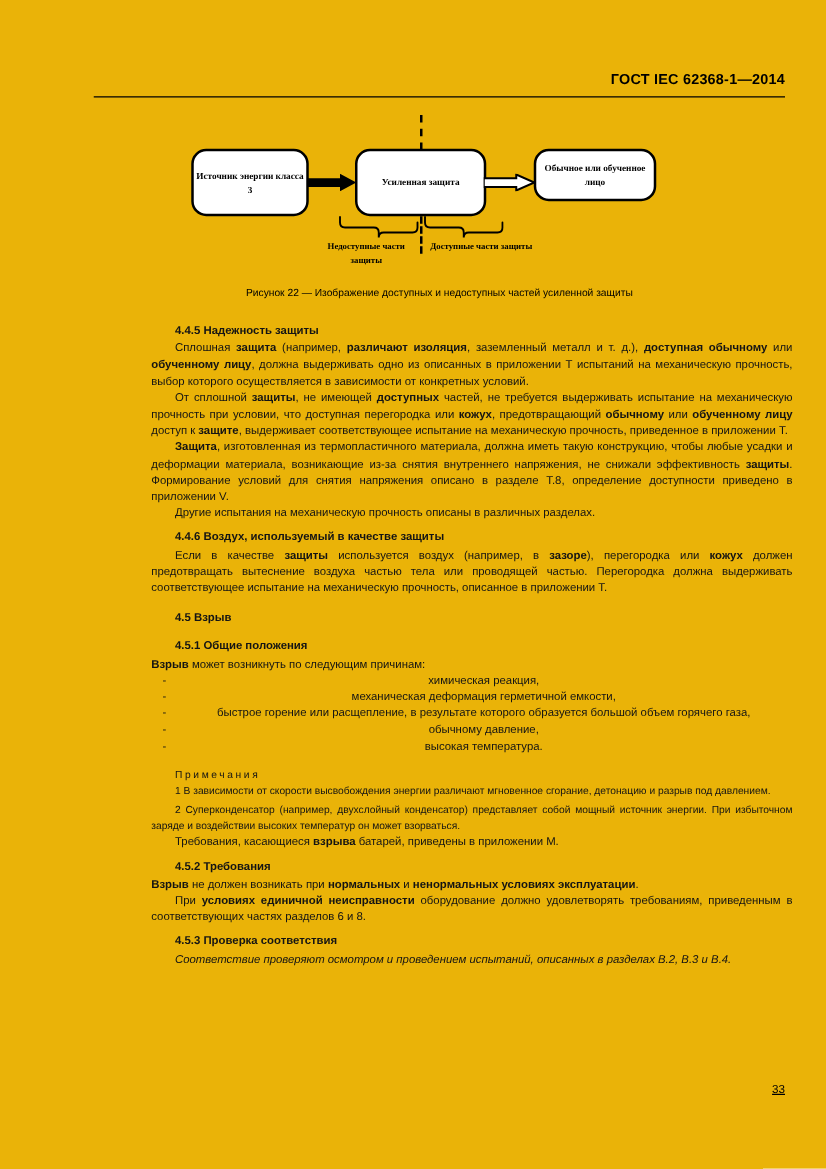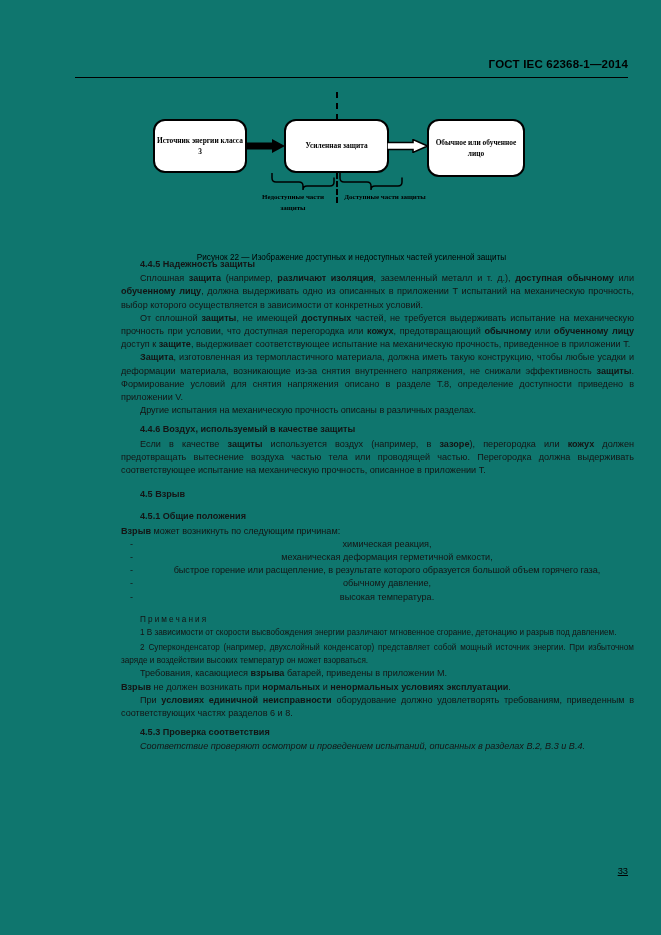--- a/index.html
+++ b/index.html
@@ -8,21 +8,21 @@
     background: #ffffff;
   }
   body {
     font-family: "Liberation Sans", sans-serif;
     color: #1a1a1a;
   }
   .page {
     position: relative;
     width: 661px;
     height: 935px;
-    background: #0f766e;
+    background: #eab308;
     overflow: hidden;
     box-sizing: border-box;
   }
 
   
   .doc-header {
     position: absolute;
     top: 58px;
     left: 75px;
     right: 33px;
@@ -65,21 +65,21 @@
     text-align: center;
     font-size: 7.4px;
     font-weight: bold;
     line-height: 1.55;
     color: #000;
     box-sizing: border-box;
     padding: 2px;
   }
   .dbox-source { left: 78px;  top: 27px; width: 94px; height: 54px; }
   .dbox-safe   { left: 209px; top: 27px; width: 105px; height: 54px; }
-  .dbox-person { left: 352px; top: 27px; width: 98px; height: 58px; }
+  .dbox-person { left: 352px; top: 27px; width: 98px; height: 42px; }
 
   
   .arrow {
     position: absolute;
     top: 47px;
     height: 14px;
   }
   .arrow svg { display: block; }
   .arrow-solid { left: 171px; width: 40px; }
   .arrow-open  { left: 312px; width: 42px; }
@@ -129,21 +129,20 @@
   }
 
   .fig-caption {
     position: absolute;
     top: 230px;
     left: 75px;
     right: 33px;
     text-align: center;
     font-size: 8.2px;
     color: #000;
-    margin-top: 23px;
   }
 
   
   .body {
     position: absolute;
     top: 258px;
     left: 75px;
     width: 513px;
     font-size: 9.1px;
     line-height: 13.2px;
@@ -293,20 +292,21 @@
       <li>обычному давление,</li>
       <li>высокая температура.</li>
     </ul>
 
     <div class="notes-title">Примечания</div>
     <p class="note">1 В зависимости от скорости высвобождения энергии различают мгновенное сгорание, детонацию и разрыв под давлением.</p>
     <p class="note">2 Суперконденсатор (например, двухслойный конденсатор) представляет собой мощный источник энергии. При избыточном заряде и воздействии высоких температур он может взорваться.</p>
 
     <p class="para after-notes"><span>Требования, касающиеся </span><b>взрыва</b><span> батарей, приведены в приложении М.</span></p>
 
+    <div class="h-sub">4.5.2 Требования</div>
 
     <p class="para noind"><b>Взрыв</b><span> не должен возникать при </span><b>нормальных</b><span> и </span><b>ненормальных условиях эксплуатации</b><span>.</span></p>
 
     <p class="para"><span>При </span><b>условиях единичной неисправности</b><span> оборудование должно удовлетворять требованиям, приведенным в соответствующих частях разделов 6 и 8.</span></p>
 
     <div class="h-sub">4.5.3 Проверка соответствия</div>
 
     <p class="para ital">Соответствие проверяют осмотром и проведением испытаний, описанных в разделах В.2, В.3 и В.4.</p>
 
   </div>

